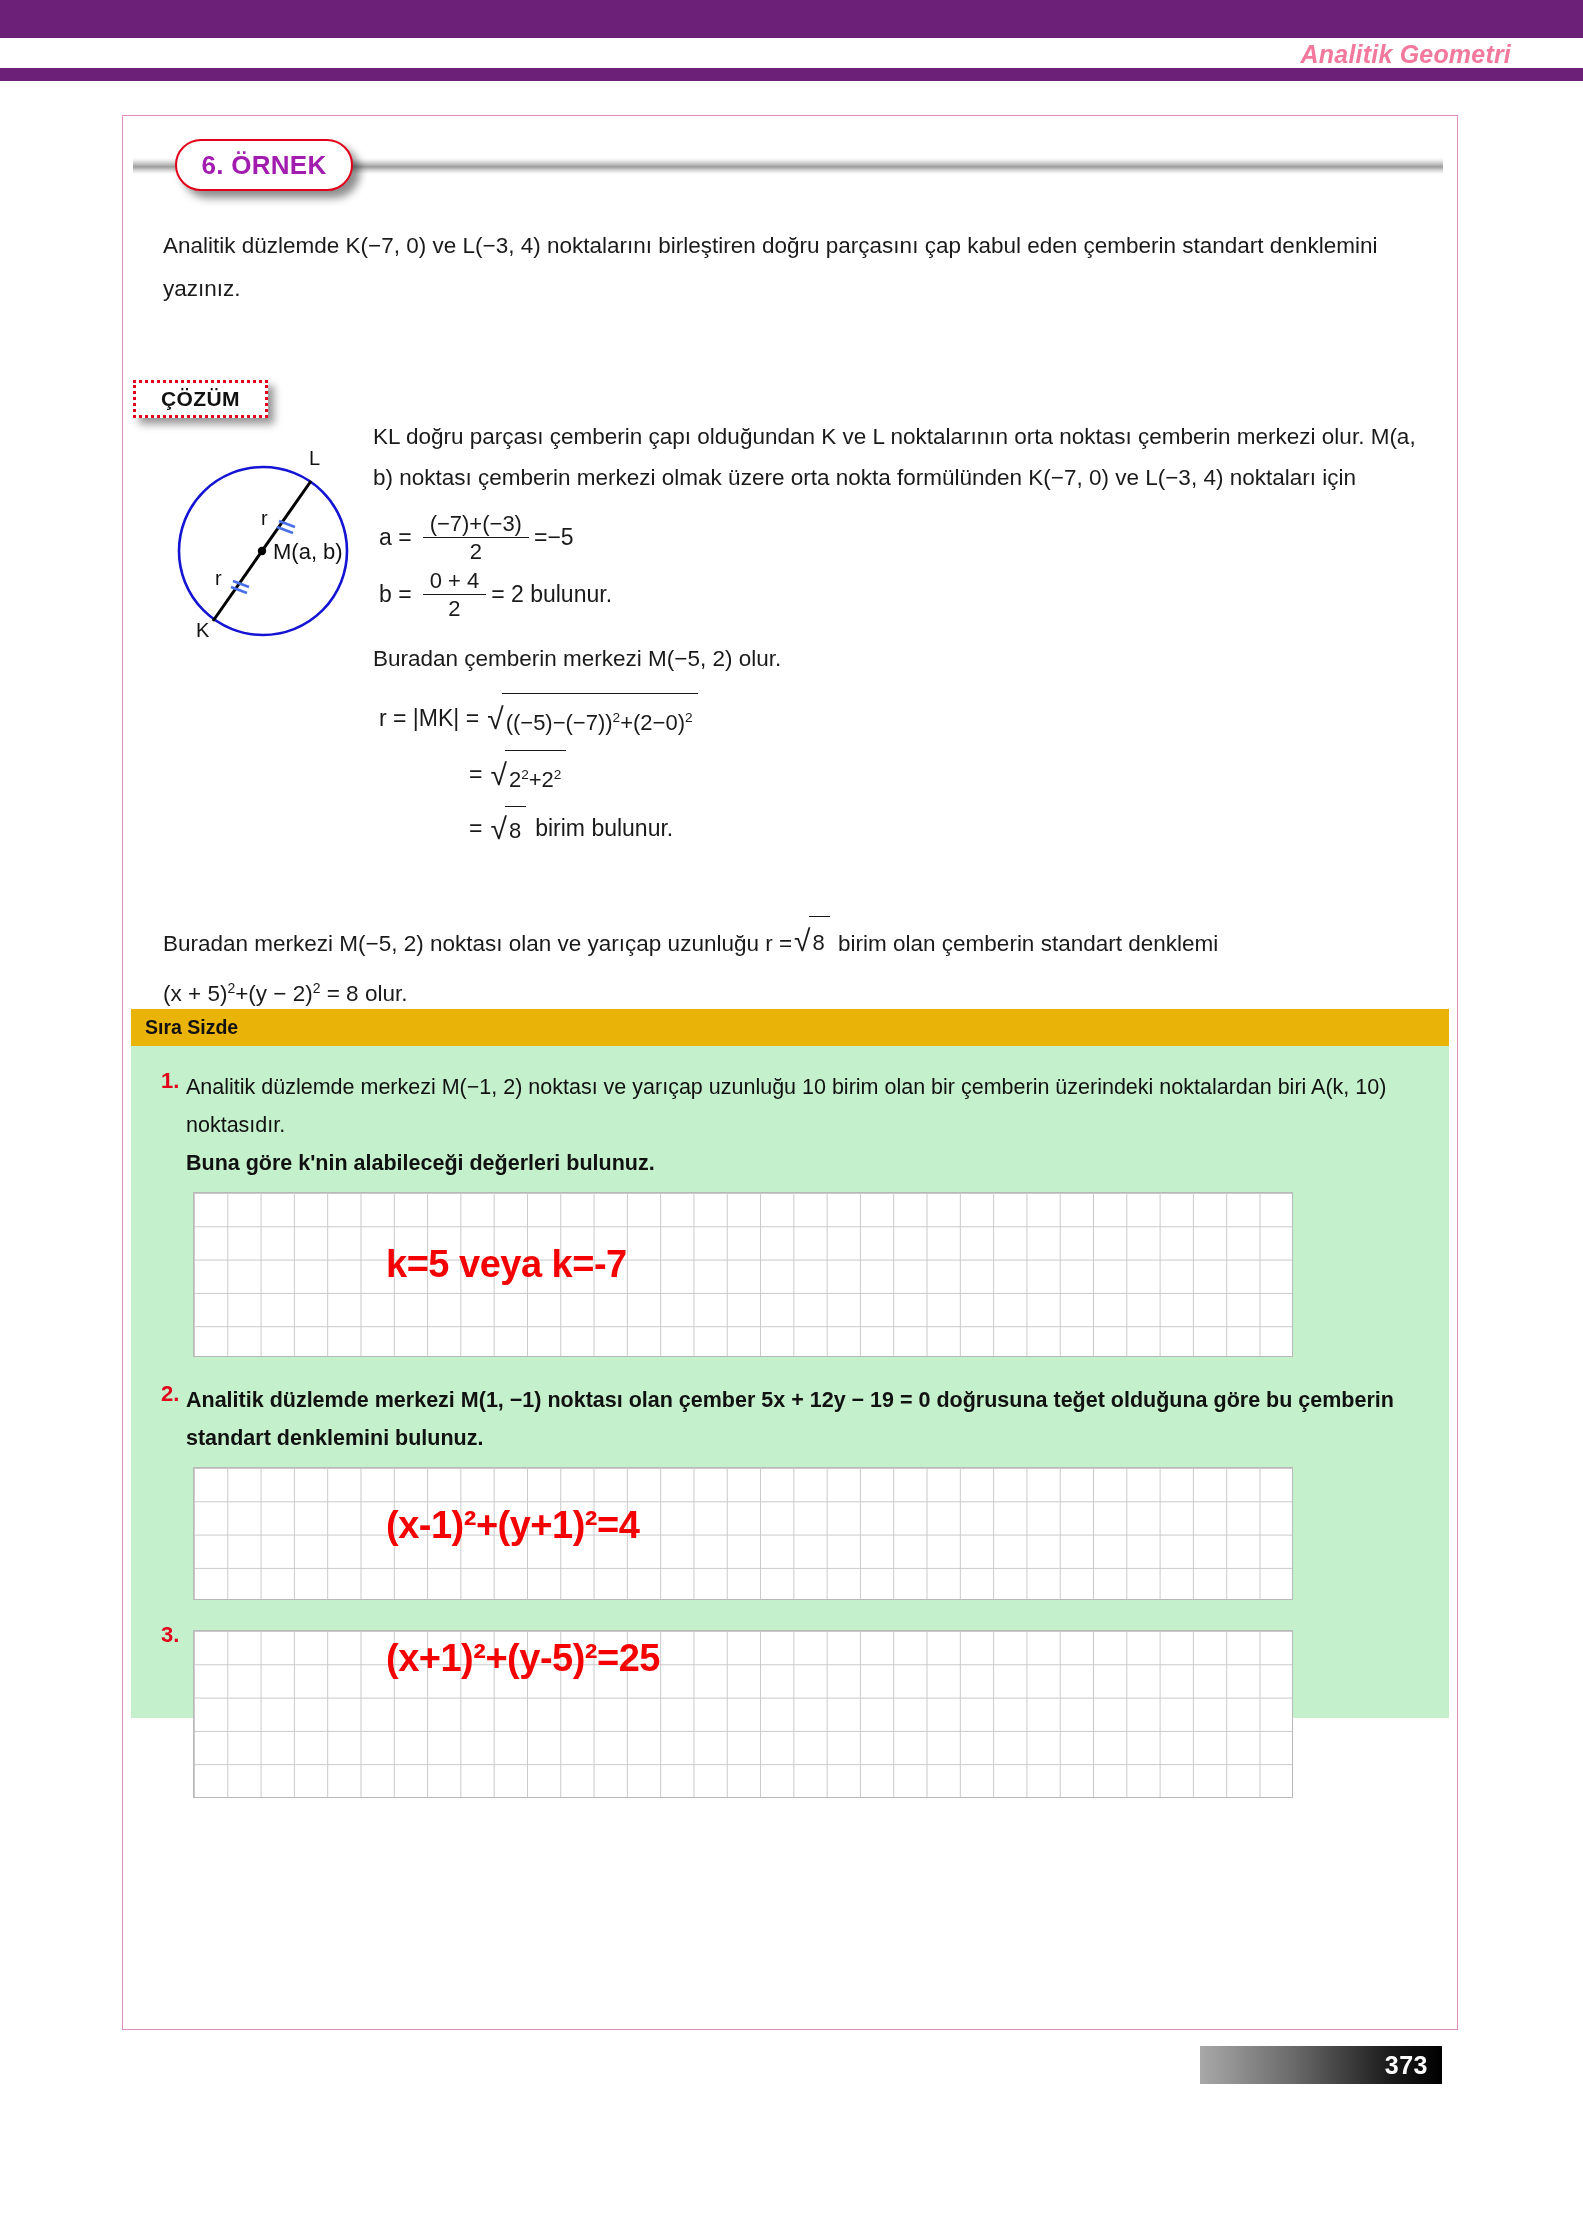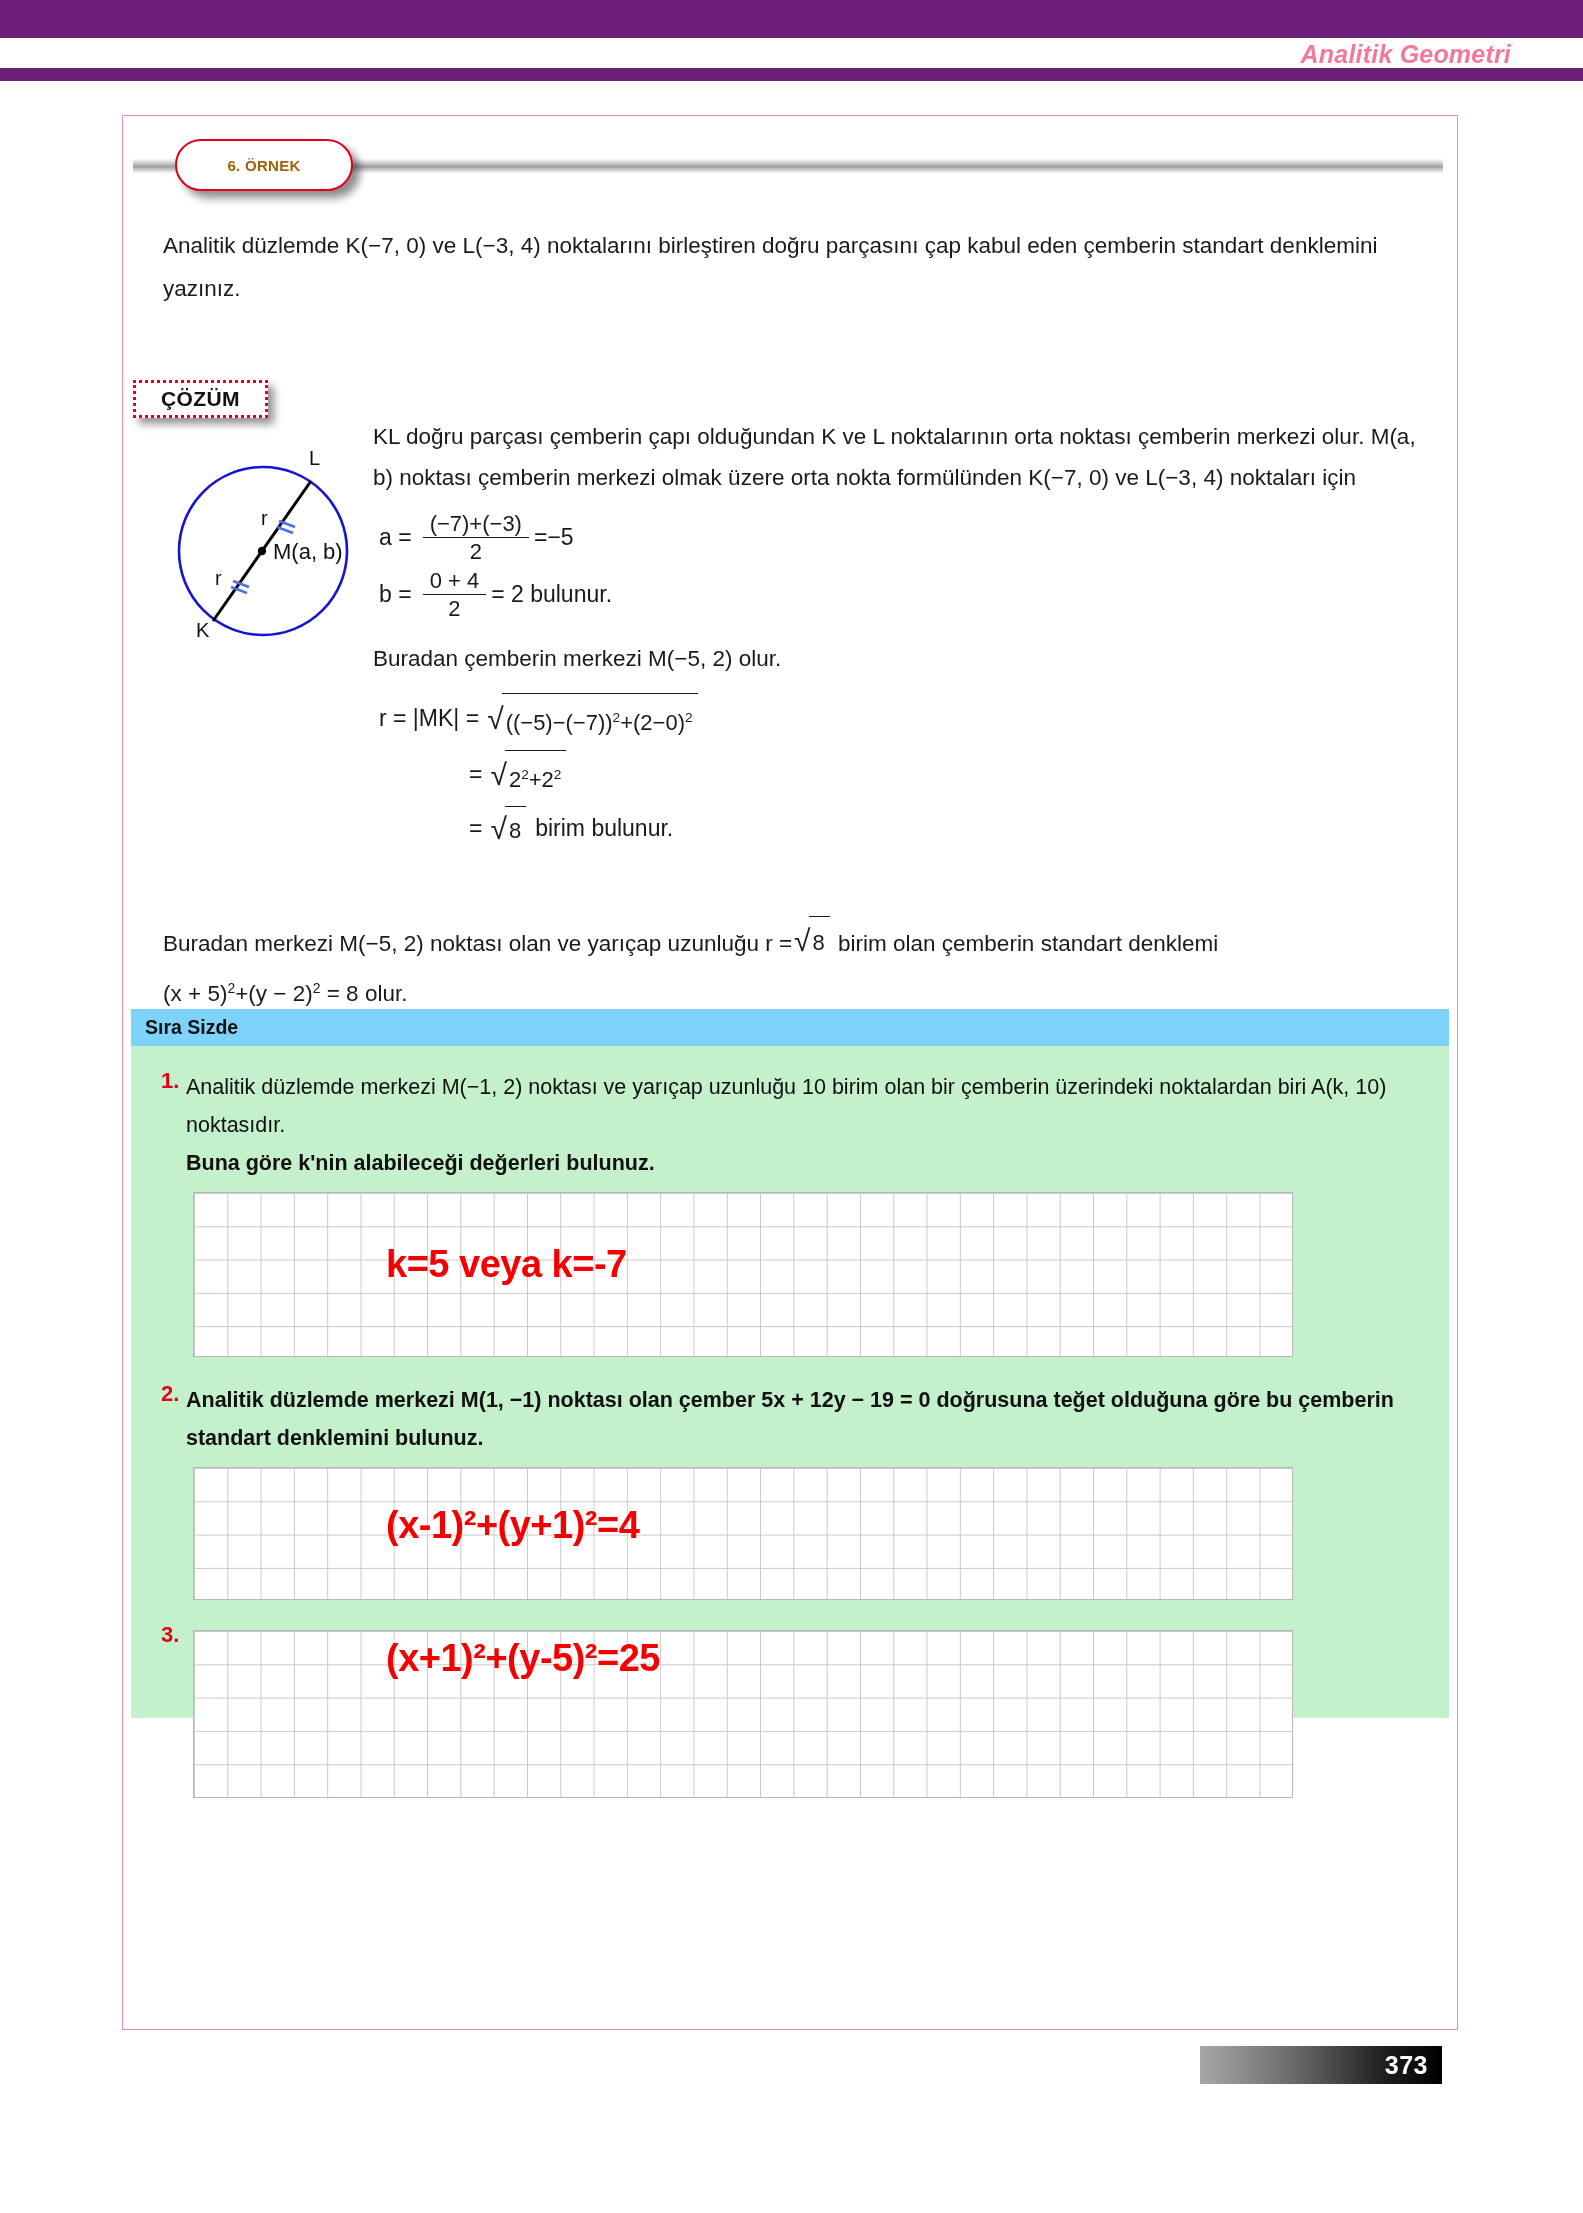--- a/index.html
+++ b/index.html
@@ -69,22 +69,22 @@
     width: 174px; height: 48px;
     background: #ffffff;
     border: 2.5px solid #e2001a;
     border-radius: 26px;
     box-shadow: 7px 7px 9px rgba(0,0,0,0.45);
     display: flex;
     align-items: center;
     justify-content: center;
   }
   .example-pill-label {
-    color: #a16207;
-    font-size: 15px;
+    color: #a21caf;
+    font-size: 26px;
     font-weight: bold;
     letter-spacing: 0.3px;
   }
 
   
   .problem-text {
     position: absolute;
     left: 40px; top: 108px;
     width: 1260px;
     font-size: 22.5px;
@@ -183,21 +183,21 @@
     font-size: 22.5px;
     line-height: 45px;
     color: #1a1a1a;
   }
 
   
   .sira-header {
     position: absolute;
     left: 8px; top: 893px;
     width: 1318px; height: 37px;
-    background: #7dd3fc;
+    background: #eab308;
     display: flex;
     align-items: center;
   }
   .sira-header-label {
     margin-left: 14px;
     font-size: 19.5px;
     font-weight: bold;
     color: #111111;
   }
   .sira-body {

